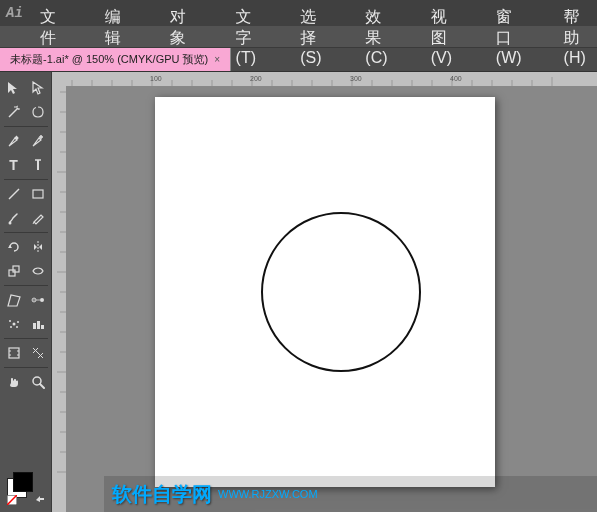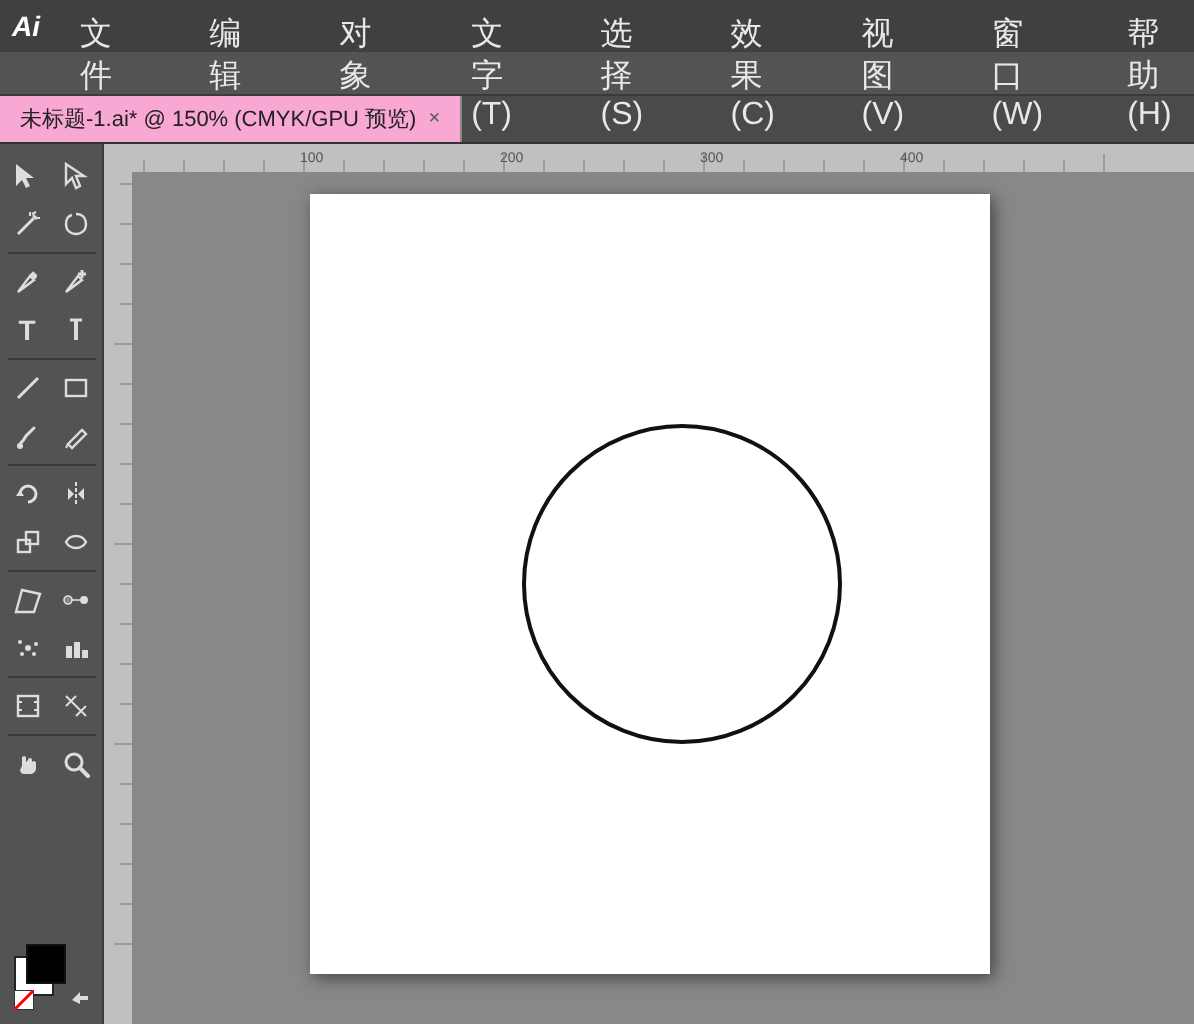--- a/index.html
+++ b/index.html
@@ -15,26 +15,26 @@
 
     
     #title-bar {
       display: flex;
       align-items: center;
       background: #404040;
       height: 26px;
       padding: 0 6px;
     }
     #ai-logo {
-      color: #ffffff;
+      color: #a3a3a3;
       font-weight: bold;
       font-size: 14px;
       font-style: italic;
       margin-right: 8px;
-      font-family: Liberation Sans, sans-serif;
+      font-family: Liberation Mono, monospace;
     }
 
     
     #menu-bar {
       background: #535353;
       height: 22px;
       display: flex;
       align-items: center;
       padding: 0 4px;
       border-bottom: 1px solid #3a3a3a;
@@ -506,14 +506,18 @@
           <line x1="8" y1="380" x2="14" y2="380"></line>
             <line x1="5" y1="400" x2="14" y2="400"></line>
         </g>
       </svg>
     </div>
 
     <div id="artboard">
       <div id="circle-shape"></div>
     </div>
 
+    <div id="watermark">
+      <span id="watermark-text-cn">软件自学网</span>
+      <span id="watermark-text-url">WWW.RJZXW.COM</span>
+    </div>
   </div>
 </div>
 
 </body></html>

